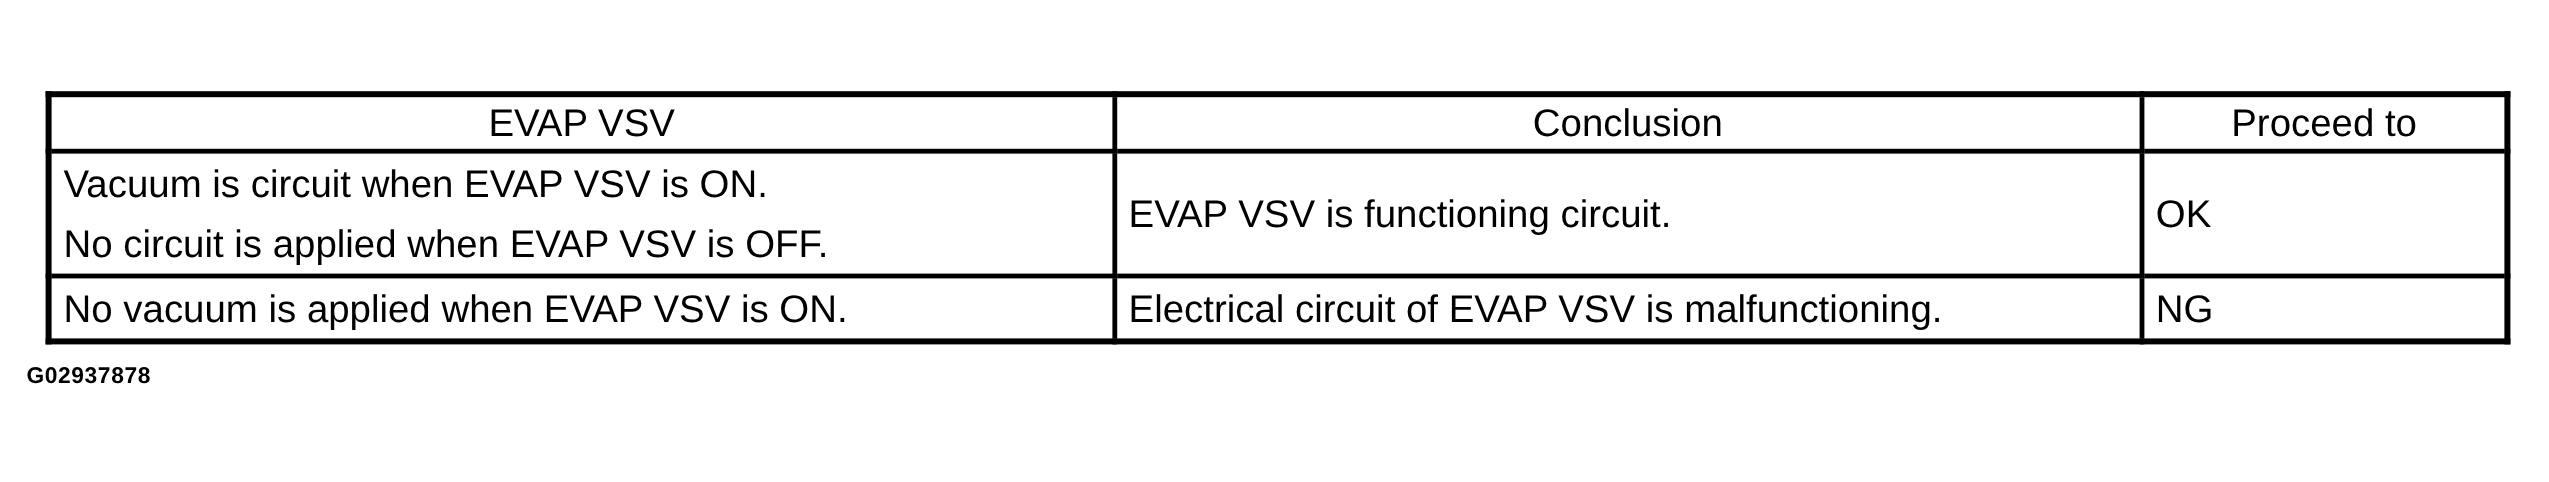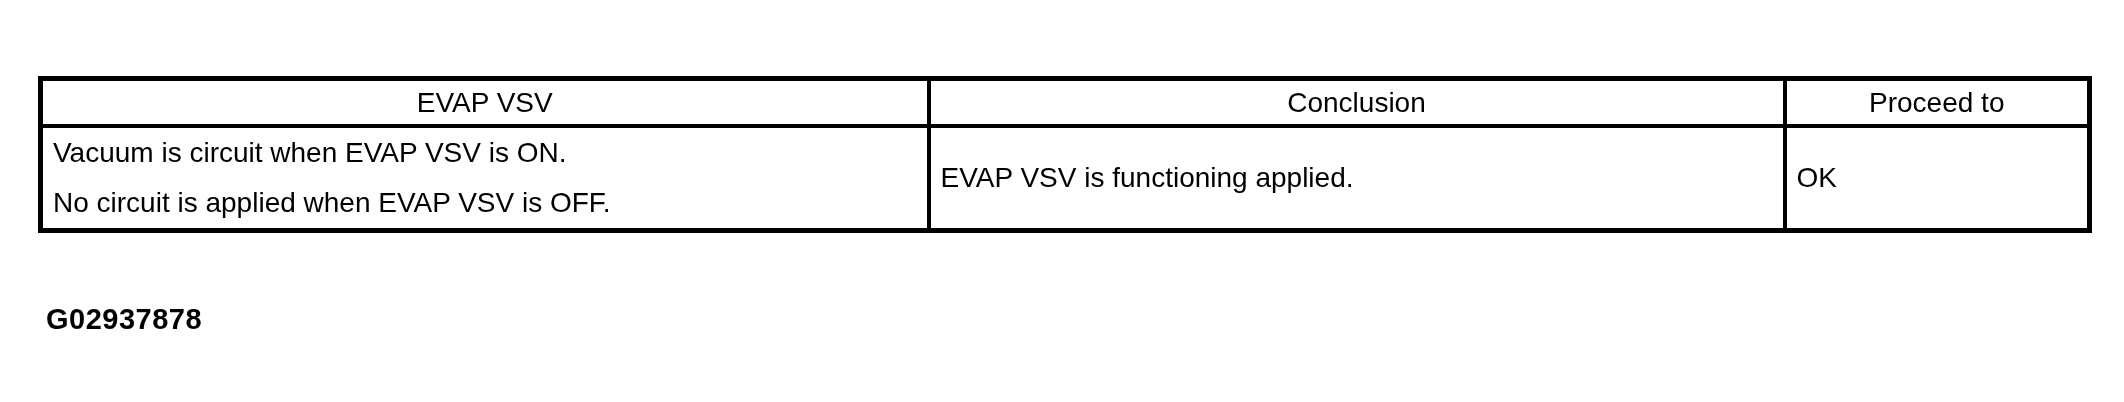--- a/index.html
+++ b/index.html
@@ -20,44 +20,44 @@
     left: 38px;
     top: 76px;
     border-collapse: collapse;
     table-layout: fixed;
     width: 2049px;
     border: 5px solid #000000;
   }
   table.doc-table th,
   table.doc-table td {
     border: 4px solid #000000;
-    font-size: 28px;
+    font-size: 32px;
     font-weight: normal;
     vertical-align: middle;
     padding: 0 10px;
     overflow: hidden;
     white-space: nowrap;
   }
   table.doc-table th {
     height: 43px;            
     text-align: center;
   }
   table.doc-table td {
     text-align: left;
   }
   tr.body-row-1 td { height: 94px; }   
   tr.body-row-2 td { height: 44px; }   
   .cell-line {
     line-height: 50px;
   }
   .figure-id {
     position: absolute;
-    left: 46px;
+    left: 22px;
     top: 303px;
-    font-size: 29px;
+    font-size: 19px;
     font-weight: bold;
     letter-spacing: 0.5px;
   }
 </style>
 </head>
 <body>
 
 <div>
 
   <table class="doc-table">
@@ -72,21 +72,28 @@
         <th>Conclusion</th>
         <th>Proceed to</th>
       </tr>
     </thead>
     <tbody>
       <tr class="body-row-1">
         <td>
           <div class="cell-line">Vacuum is circuit when EVAP VSV is ON.</div>
           <div class="cell-line">No circuit is applied when EVAP VSV is OFF.</div>
         </td>
-        <td>EVAP VSV is functioning applied.</td>
+        <td>EVAP VSV is functioning circuit.</td>
         <td>OK</td>
+      </tr>
+      <tr class="body-row-2">
+        <td>
+          <div class="cell-line">No vacuum is applied when EVAP VSV is ON.</div>
+        </td>
+        <td>Electrical circuit of EVAP VSV is malfunctioning.</td>
+        <td>NG</td>
       </tr>
     </tbody>
   </table>
 
   <div class="figure-id">G02937878</div>
 
 </div>
 
 </body></html>

